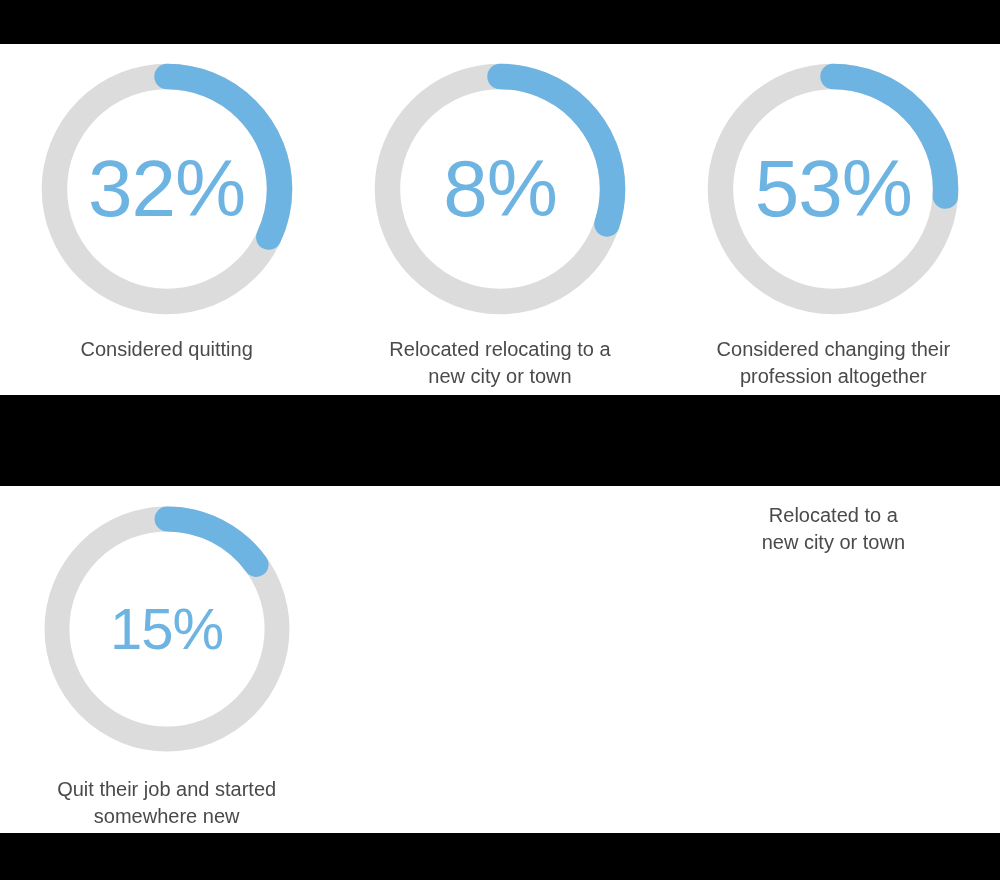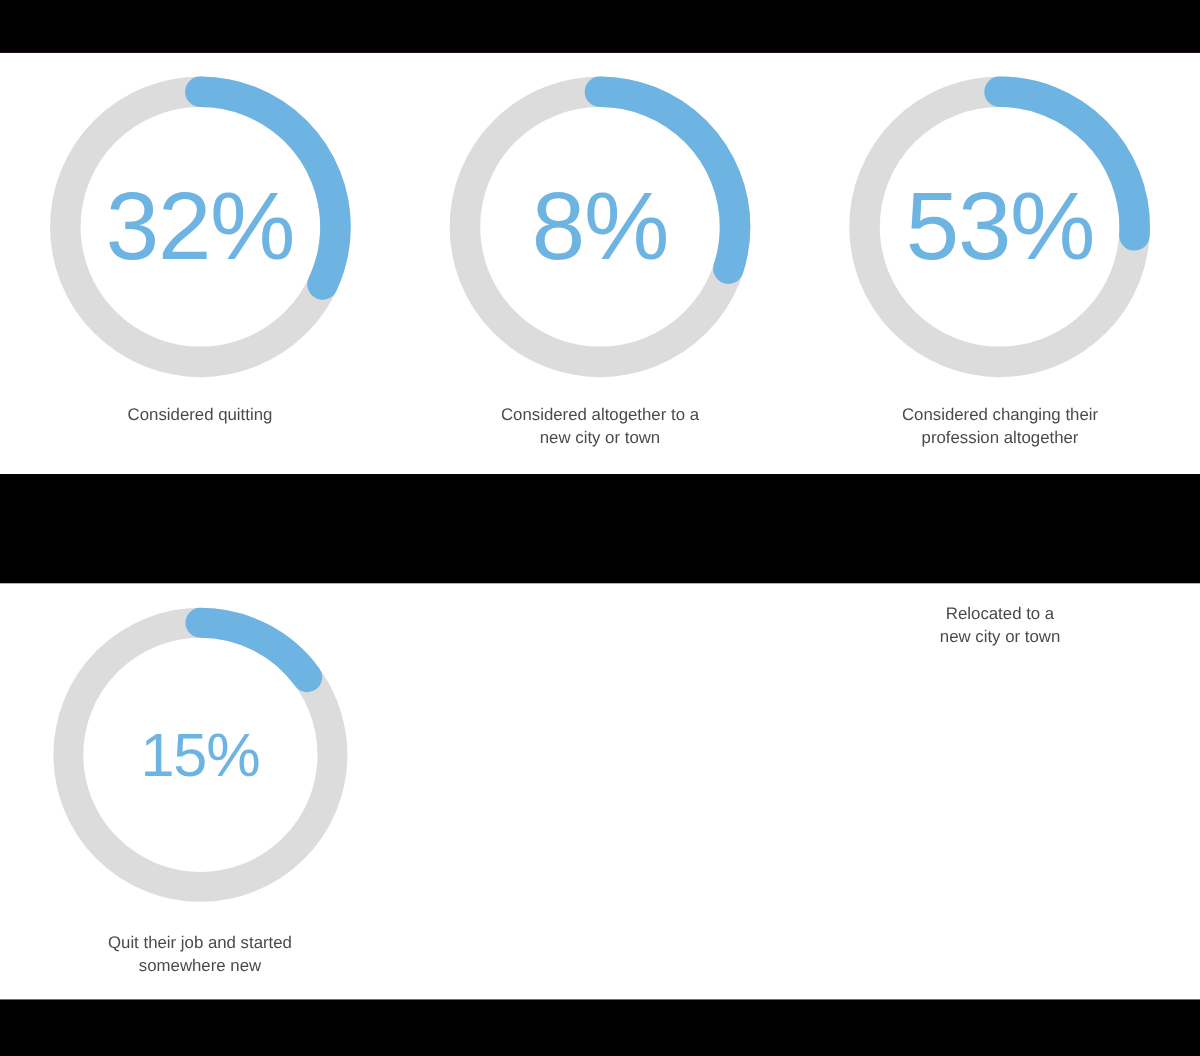--- a/index.html
+++ b/index.html
@@ -75,26 +75,26 @@
     align-items: center;
     justify-content: center;
     color: #6db4e2;
     font-family: "Liberation Sans", sans-serif;
     font-weight: 300;
     letter-spacing: -1px;
     line-height: 1;
     user-select: none;
   }
   #panel-top .pct    { font-size: 80px; }
-  #panel-bottom .pct { font-size: 51px; }
+  #panel-bottom .pct { font-size: 58px; }
 
   .caption {
     color: #4a4a4a;
     font-family: "Liberation Sans", sans-serif;
-    font-size: 14px;
+    font-size: 20px;
     font-weight: 400;
     line-height: 1.36;
     text-align: center;
     padding: 0 14px;
     box-sizing: border-box;
     white-space: pre-line;
   }
   #panel-top .caption    { margin-top: 13px; }
   #panel-bottom .caption { margin-top: 16px; }
 </style>
@@ -117,21 +117,21 @@
     </div>
 
     <div class="stat-card">
       <div class="dial-wrap">
         <svg class="dial-svg" viewBox="0 0 100 100">
           <circle class="dial-track" cx="50" cy="50" r="42" stroke-width="9.5" style="stroke: rgb(220, 220, 220);"></circle>
           <circle class="dial-value" cx="50" cy="50" r="42" stroke-width="9.5" transform="rotate(-90 50 50)" stroke-dasharray="79.1681348704628 184.72564803107986" stroke-dashoffset="0" style="stroke: rgb(109, 180, 226);"></circle>
         </svg>
         <div class="pct" style="color: rgb(109, 180, 226);">8%</div>
       </div>
-      <div class="caption" style="color: rgb(74, 74, 74);">Considered altogether to a
+      <div class="caption" style="color: rgb(74, 74, 74);">Relocated relocating to a
 new city or town</div>
     </div>
 
     <div class="stat-card">
       <div class="dial-wrap">
         <svg class="dial-svg" viewBox="0 0 100 100">
           <circle class="dial-track" cx="50" cy="50" r="42" stroke-width="9.5" style="stroke: rgb(220, 220, 220);"></circle>
           <circle class="dial-value" cx="50" cy="50" r="42" stroke-width="9.5" transform="rotate(-90 50 50)" stroke-dasharray="68.61238355440109 195.28139934714153" stroke-dashoffset="0" style="stroke: rgb(109, 180, 226);"></circle>
         </svg>
         <div class="pct" style="color: rgb(109, 180, 226);">53%</div>

